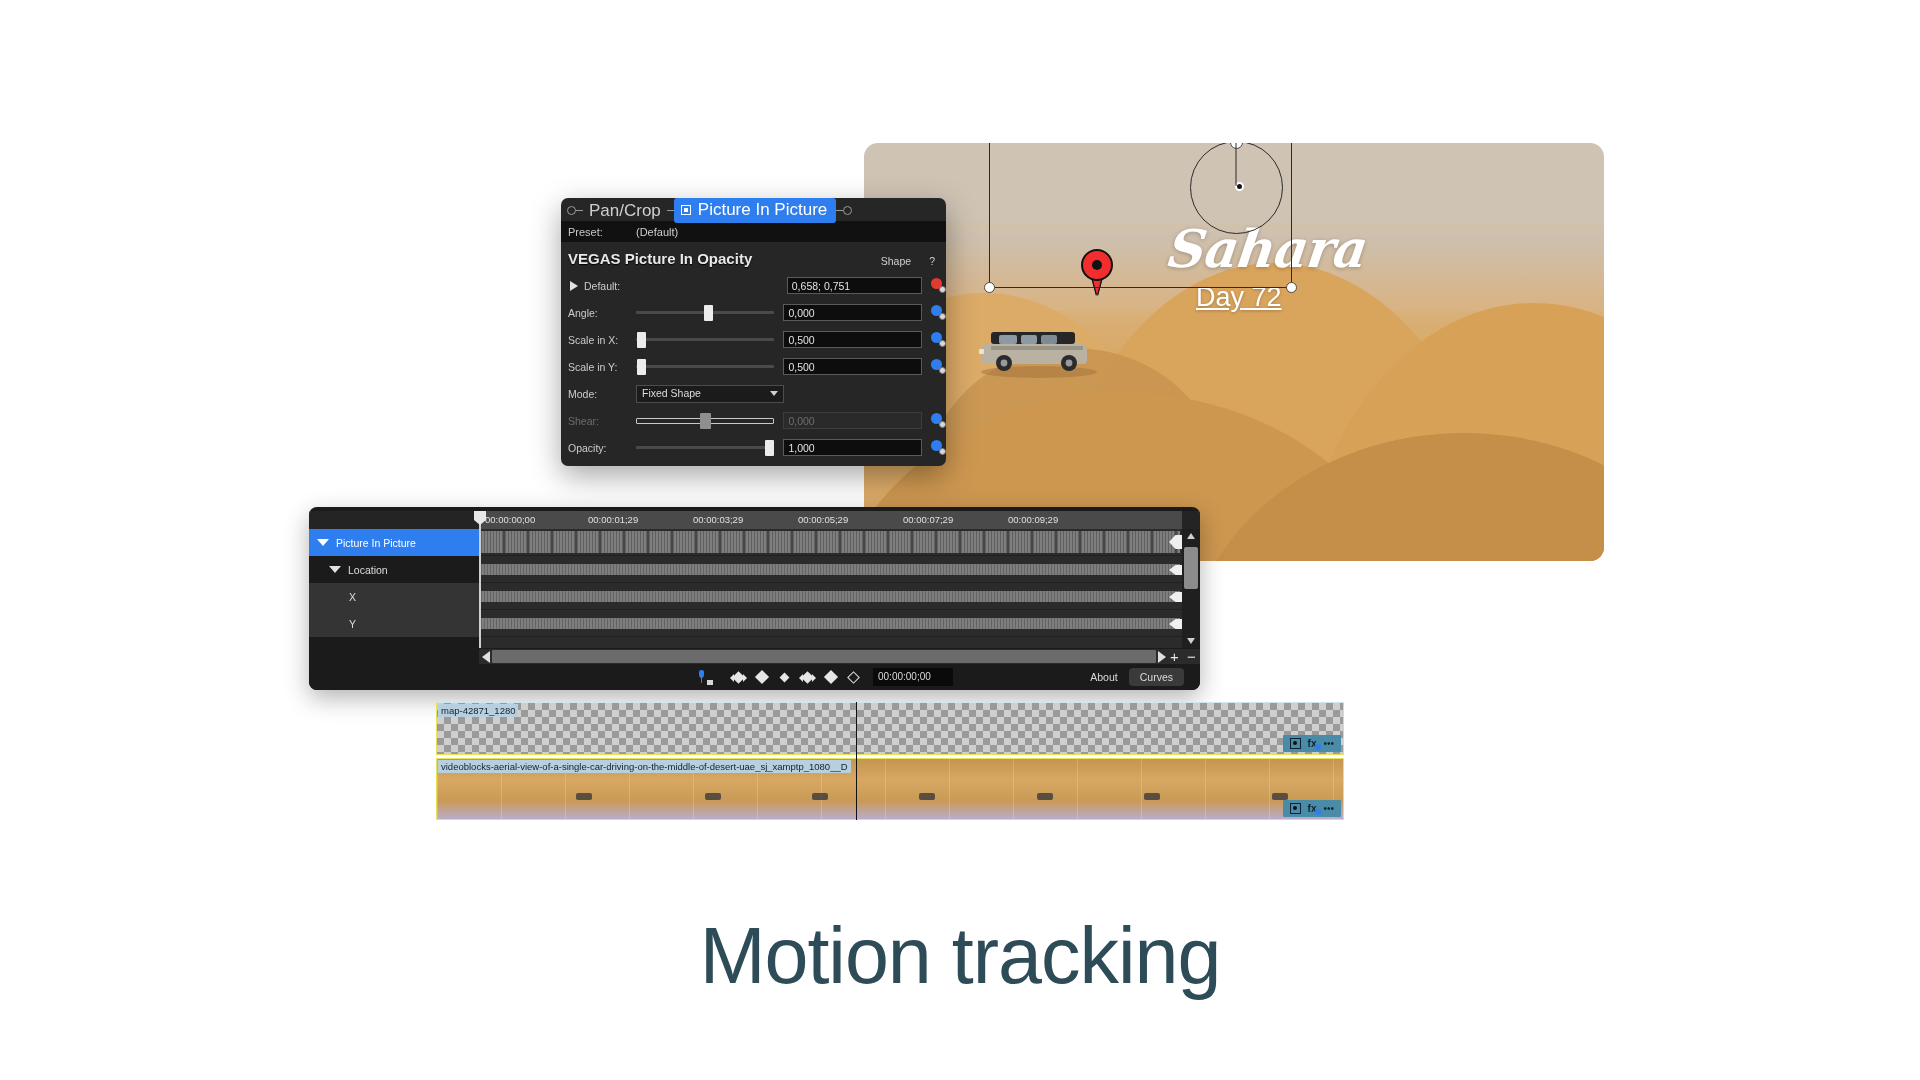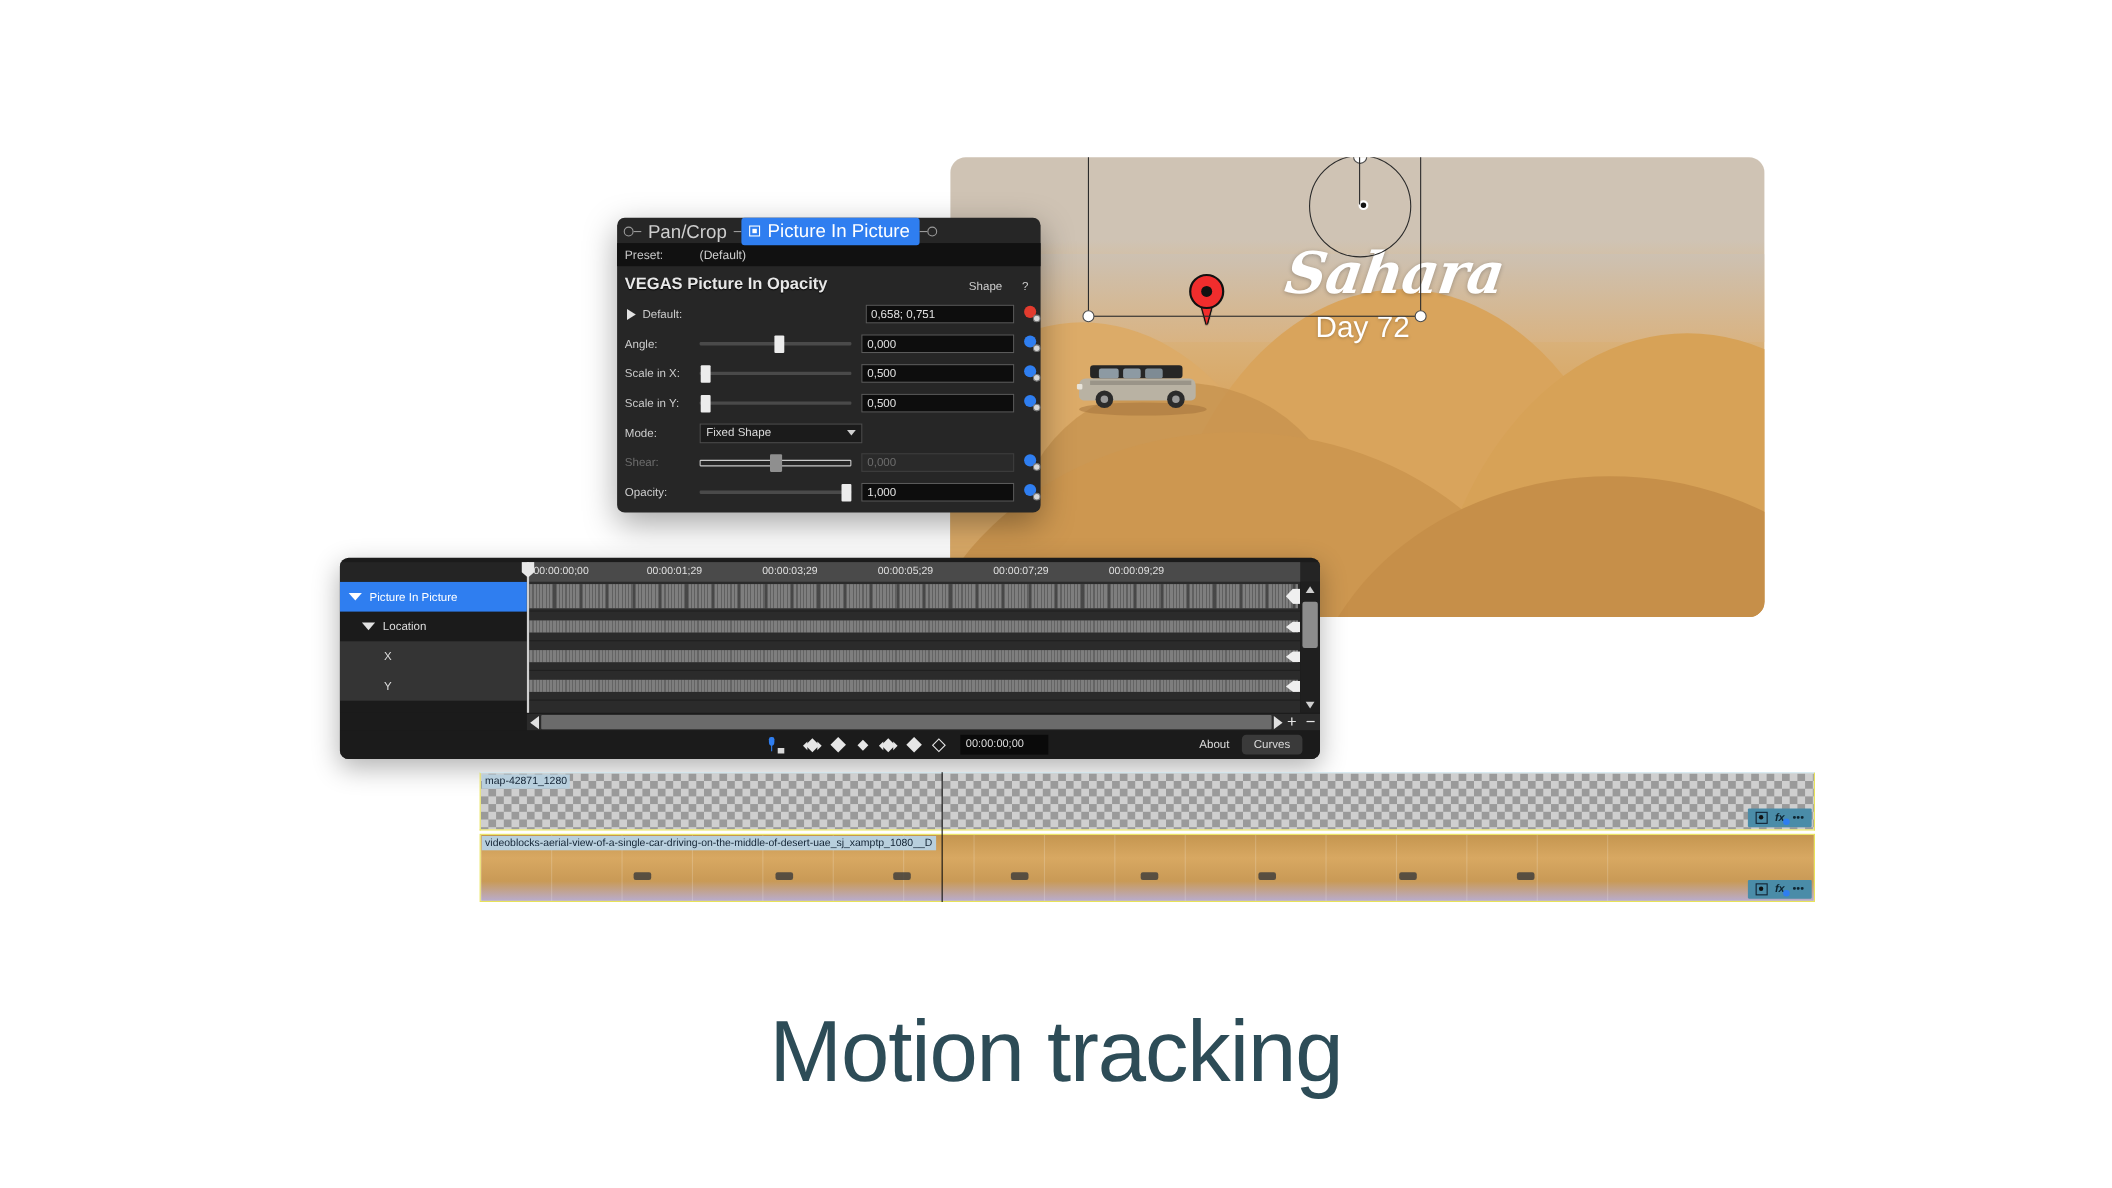--- a/index.html
+++ b/index.html
@@ -39,20 +39,21 @@
     position:absolute; left:305px; top:75px;
     font-family:"DejaVu Serif", serif; font-style:italic; font-weight:bold;
     font-size:52px; color:#fff; letter-spacing:-1px;
     text-shadow:0 1px 4px rgba(0,0,0,.25);
     transform:skewX(-8deg);
   }
   #ov-day {
     position:absolute; left:332px; top:139px;
     font-size:27px; color:#fff; font-family:"Liberation Sans", sans-serif;
     text-shadow:0 1px 3px rgba(0,0,0,.25);
+    text-decoration:underline;
   }
 
   
   .pin { position:absolute; }
   .pin .head {
     width:100%; height:100%; border-radius:50% 50% 50% 50%;
     background:#f12d2d; border:2px solid #111;
     position:relative;
   }
   .pin .head:after {
@@ -255,21 +256,21 @@
   #kf-timecode {
     width:80px; height:18px; background:#0a0a0a; color:#dcdcdc;
     font-size:10px; line-height:18px; padding-left:5px; margin-left:8px;
   }
   .tbbtn {
     font-size:10.5px; color:#dadada; padding:3px 11px; border-radius:4px;
   }
   .tbbtn.raised { background:#3a3a3a; }
 
   
-  #tracks { position:absolute; left:436px; top:702px; width:1214px; height:118px; }
+  #tracks { position:absolute; left:436px; top:702px; width:908px; height:118px; }
   #clip-map {
     position:absolute; left:0; top:0; width:100%; height:53px;
     border:1px solid #e8e35a; border-top-color:#cfe6ef;
     background:
       repeating-conic-gradient(#9a9a9a 0% 25%, #cfcfcf 0% 50%) 0 0/14px 14px;
     overflow:hidden;
   }
   #clip-video {
     position:absolute; left:0; top:56px; width:100%; height:62px;
     border:1px solid #e8e35a; overflow:hidden;
@@ -279,21 +280,21 @@
     position:absolute; left:1px; top:1px; height:13px; line-height:13px;
     background:#b8cfdd; color:#123; font-size:9.5px; padding:0 3px;
     white-space:nowrap; z-index:4;
   }
   .clipbtns {
     position:absolute; right:2px; bottom:2px; height:17px;
     background:#4a8ca8; display:flex; align-items:center; gap:7px;
     padding:0 7px; z-index:4; border-radius:1px;
   }
   .clipbtns span{ font-size:10px; color:#0d2430; }
-  .fxico{ color:#1a4c63; font-style:italic; font-weight:bold; position:relative;}
+  .fxico{ color:#1a4c63; font-weight:bold; position:relative;}
   .fxico:after{content:"";position:absolute;right:-5px;bottom:-1px;width:6px;height:6px;border-radius:50%;background:#2f7ef0;}
   .cropico{ width:11px;height:11px;border:1.5px solid #123; position:relative;}
   .cropico:after{content:"";position:absolute;left:2px;top:2px;width:4px;height:4px;border-radius:50%;background:#111;}
   .clip-pin { position:absolute; width:26px; height:26px; }
   #tl-cursor { position:absolute; left:420px; top:0; bottom:0; width:1px; background:#111; z-index:6;}
   .filmframe {
     position:absolute; top:0; bottom:0; width:1px; background:rgba(255,255,255,.18);
   }
 
   

